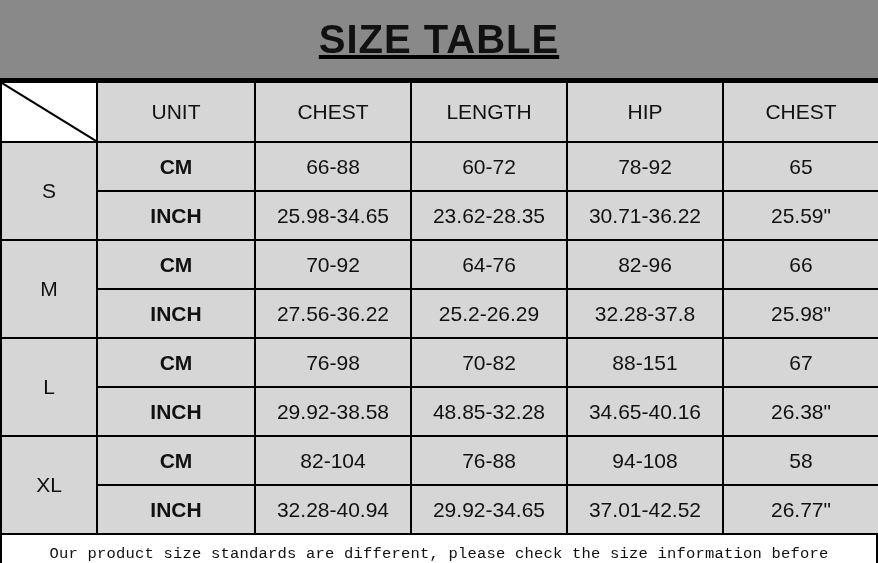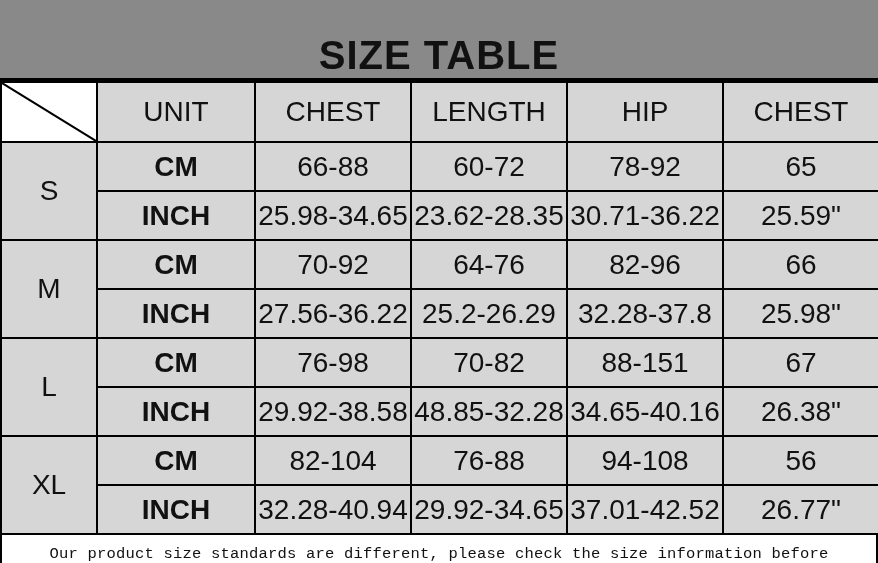--- a/index.html
+++ b/index.html
@@ -16,40 +16,41 @@
     position: relative;
     box-sizing: border-box;
     background: #ffffff;
     overflow: hidden;
   }
   .title-bar {
     height: 78px;
     background: #898989;
     border-bottom: 3px solid #000;
     display: flex;
-    align-items: flex-end;
+    align-items: center;
     justify-content: center;
+    text-decoration: underline;
   }
   .title-bar .title {
     font-size: 40px;
     font-weight: bold;
     letter-spacing: 1px;
     color: #111;
     font-family: "Liberation Sans", sans-serif;
   }
   table.size-table {
     border-collapse: collapse;
     width: 878px;
     table-layout: fixed;
   }
   table.size-table td, table.size-table th {
     border: 2px solid #000;
     text-align: center;
     vertical-align: middle;
-    font-size: 28px;
+    font-size: 21px;
     color: #111;
     font-weight: normal;
     padding: 0;
     background: #d6d6d6;
     font-family: "Liberation Sans", sans-serif;
   }
   
   col.c-corner { width: 96px; }
   col.c-unit   { width: 158px; }
   col.c-chest  { width: 156px; }
@@ -188,21 +189,21 @@
         <td>34.65-40.16</td>
         <td>26.38"</td>
       </tr>
 
       <tr class="data-row">
         <td class="size-cell" rowspan="2">XL</td>
         <td class="unit-cell">CM</td>
         <td>82-104</td>
         <td>76-88</td>
         <td>94-108</td>
-        <td>56</td>
+        <td>58</td>
       </tr>
       <tr class="data-row">
         <td class="unit-cell">INCH</td>
         <td>32.28-40.94</td>
         <td>29.92-34.65</td>
         <td>37.01-42.52</td>
         <td>26.77"</td>
       </tr>
     </tbody>
   </table>

